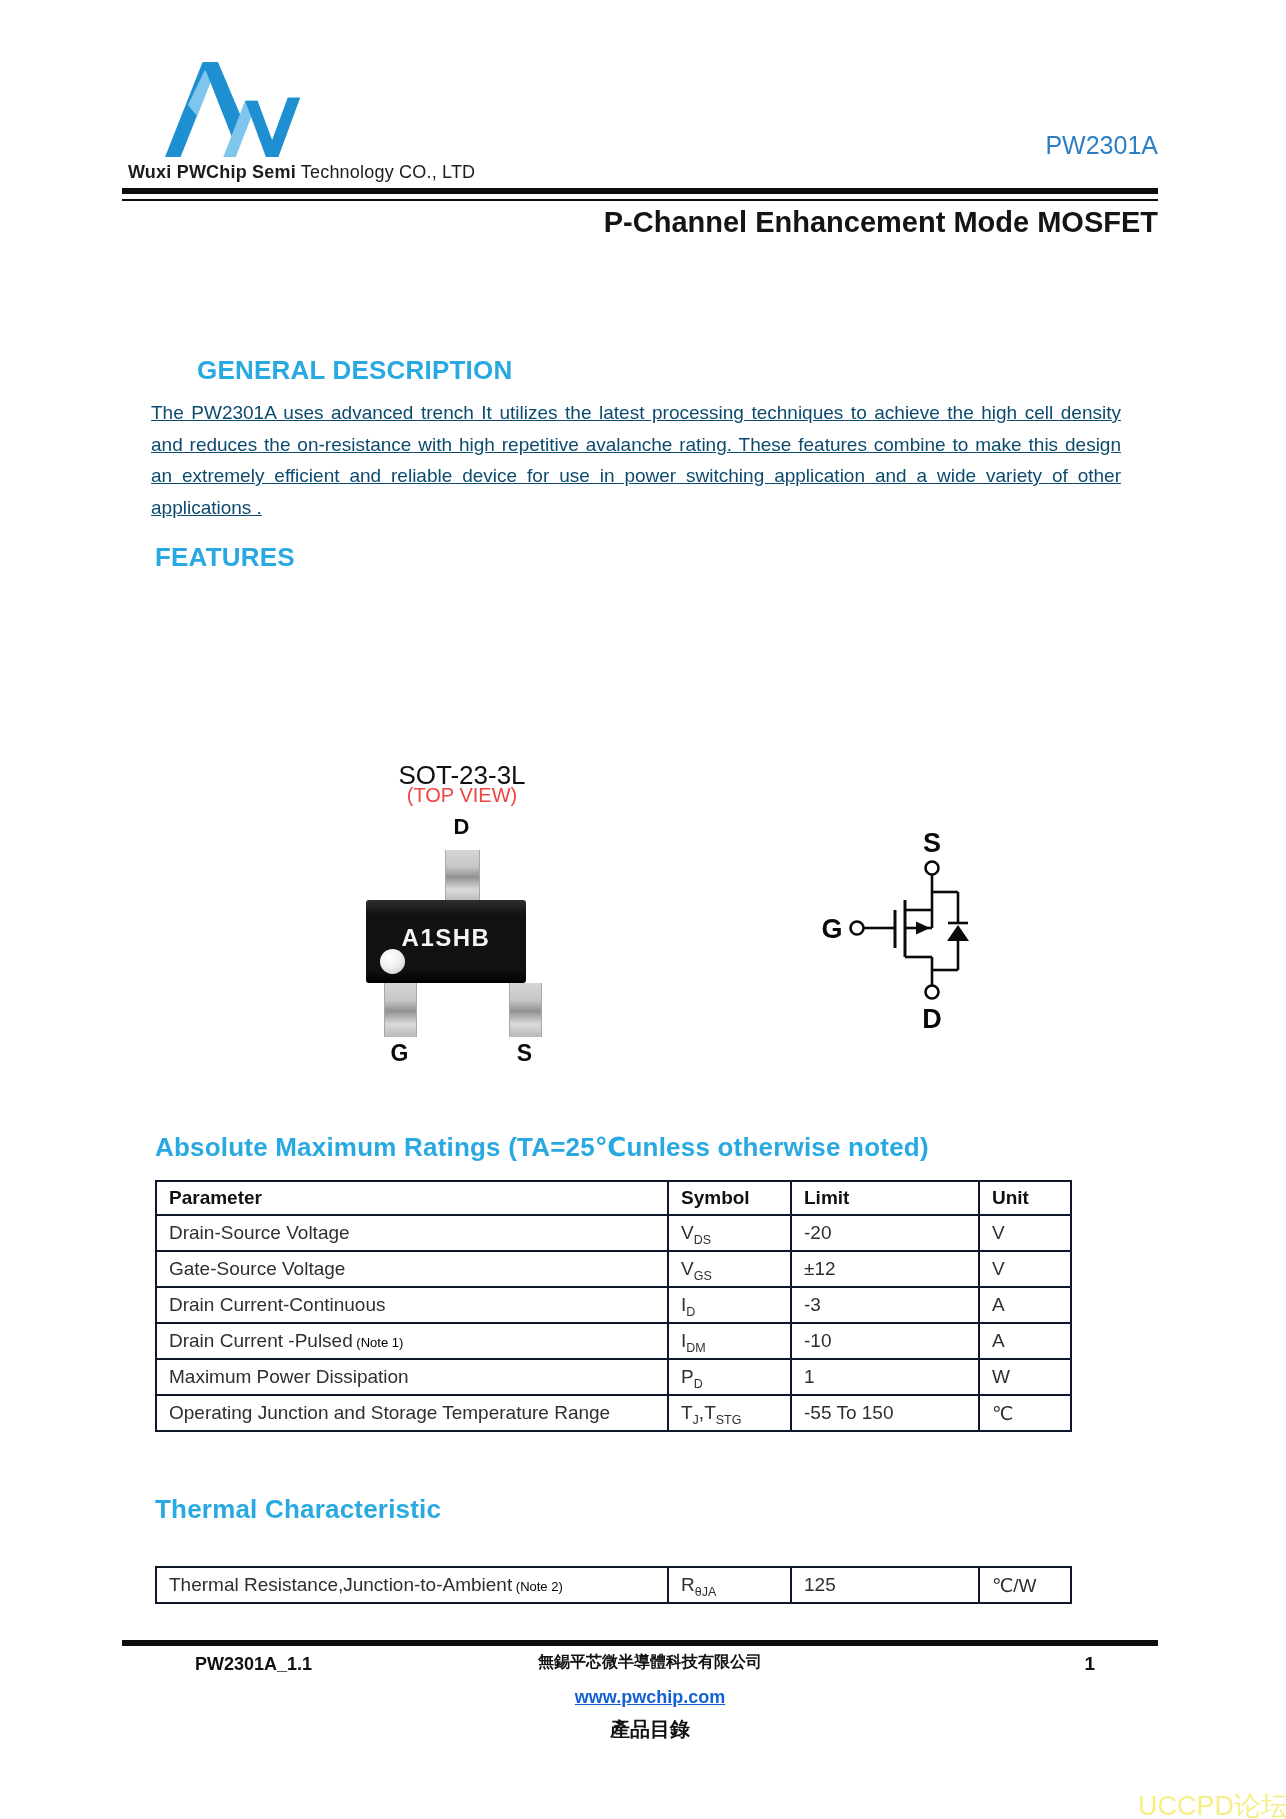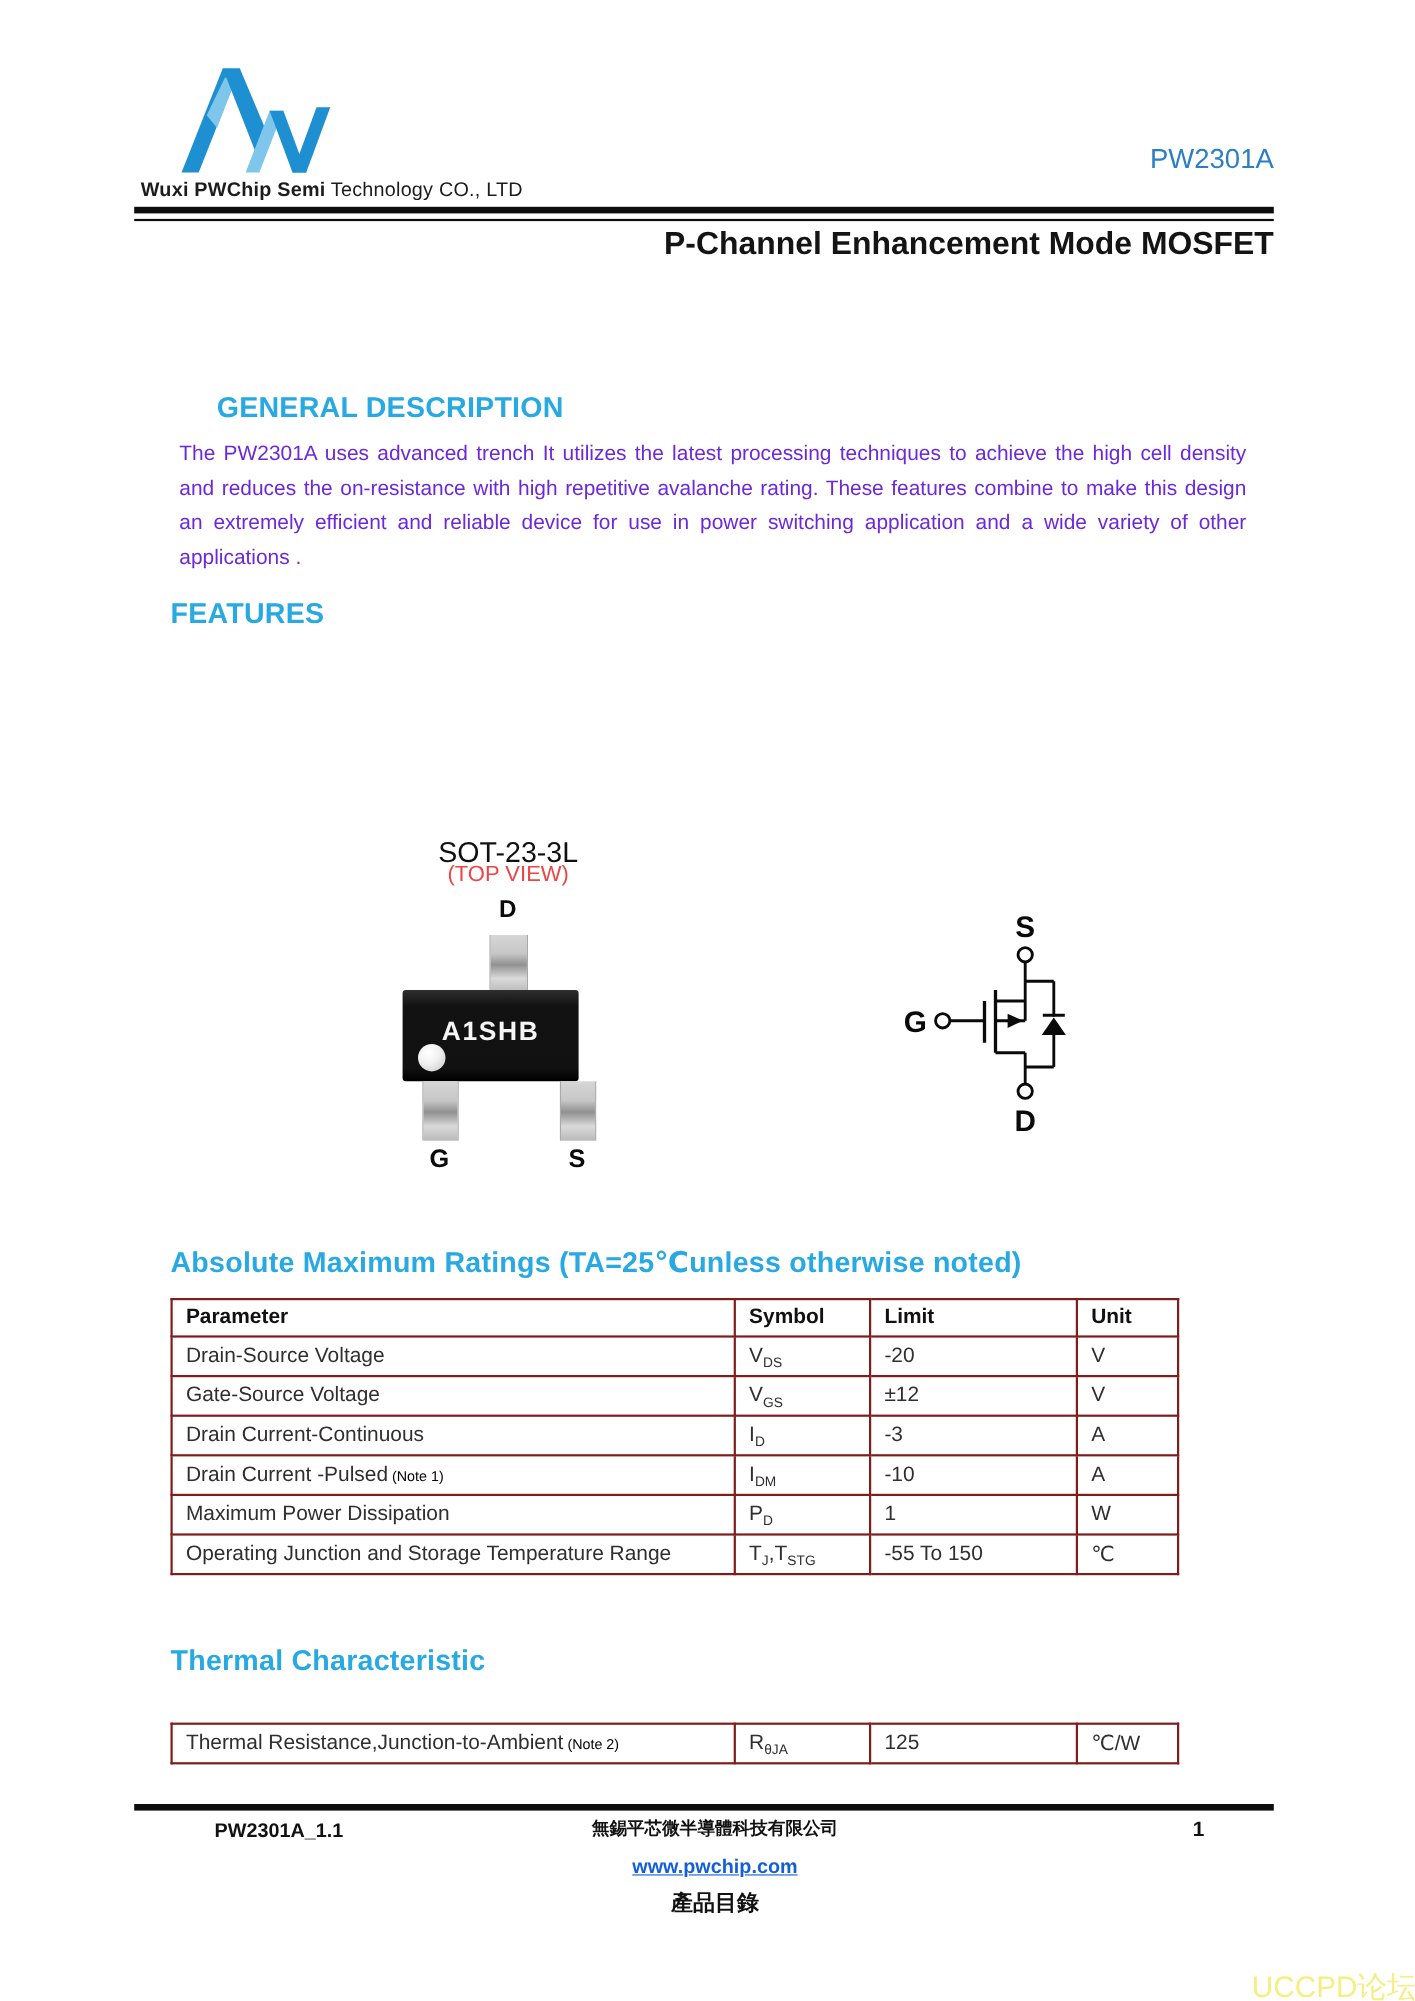--- a/index.html
+++ b/index.html
@@ -15,22 +15,22 @@
   .company-name b { font-weight:700; }
   .part-number { top:131px; right:128px; font-size:25px; font-weight:500; color:#2c7fc4; }
   .rule-thick { left:122px; top:188px; width:1036px; height:6px; background:#0d0d0d; }
   .rule-thin  { left:122px; top:199px; width:1036px; height:2px; background:#0d0d0d; }
   .doc-title { top:206px; right:128px; font-size:29px; font-weight:700; color:#141414; }
 
   
   .h-blue { color:#29a9e1; font-weight:700; font-size:26px; letter-spacing:0.2px; }
   .gd-head { left:155px; top:355px;margin-left:42px; }
   .gd-body {
-    left:163px; top:397px; width:970px; font-size:19px; line-height:31.5px;
-    color:#6d28d9; text-align:justify;
+    left:151px; top:397px; width:970px; font-size:19px; line-height:31.5px;
+    color:#0c4a6e; text-align:justify;text-decoration:underline;
   }
   .ft-head { left:155px; top:542px; }
   .ft-list { left:155px; top:605px; font-size:19px; line-height:33px; color:#3a3a3a; }
 
   
   .pkg-name { left:352px; top:760px; width:220px; text-align:center; font-size:26px; color:#101010; }
   .pkg-view { left:352px; top:784px; width:220px; text-align:center; font-size:20px; color:#ef4444; }
   .pin-label { font-weight:700; color:#0a0a0a; text-align:center; }
   .lbl-d { left:445px; top:814px; width:33px; font-size:22px; }
   .lbl-g { left:384px; top:1040px; width:31px; font-size:23px; }
@@ -56,21 +56,21 @@
   }
 
   
   .schematic { left:810px; top:815px; }
   .schematic text { font-family:"Liberation Sans","DejaVu Sans",sans-serif; font-weight:700; font-size:27px; fill:#0a0a0a; }
 
   
   .ratings-head { left:155px; top:1132px; }
   .thermal-head { left:155px; top:1494px; }
   table.ds { border-collapse:collapse; table-layout:fixed; width:915px; background:#fff; }
-  table.ds th, table.ds td { border:2px solid #7f1d1d; color:#2f2f2f; overflow:hidden; white-space:nowrap; }
+  table.ds th, table.ds td { border:2px solid #0f172a; color:#2f2f2f; overflow:hidden; white-space:nowrap; }
   table.ds th { text-align:left; font-size:19px; font-weight:700; color:#111; padding:3px 6px 3px 12px; height:26px; }
   table.ds td { font-size:19px; padding:3px 6px 3px 12px; height:28px; }
   .abs-table { left:155px; top:1180px; }
   .thermal-table { left:155px; top:1566px; }
   .thermal-table td { height:36px; }
   td.c-param .pnote, td.c-param .pname { vertical-align:baseline; }
   .pnote { font-size:13px; color:#000000; }
   .sym sub { font-size:12.5px; line-height:0; }
 
   

